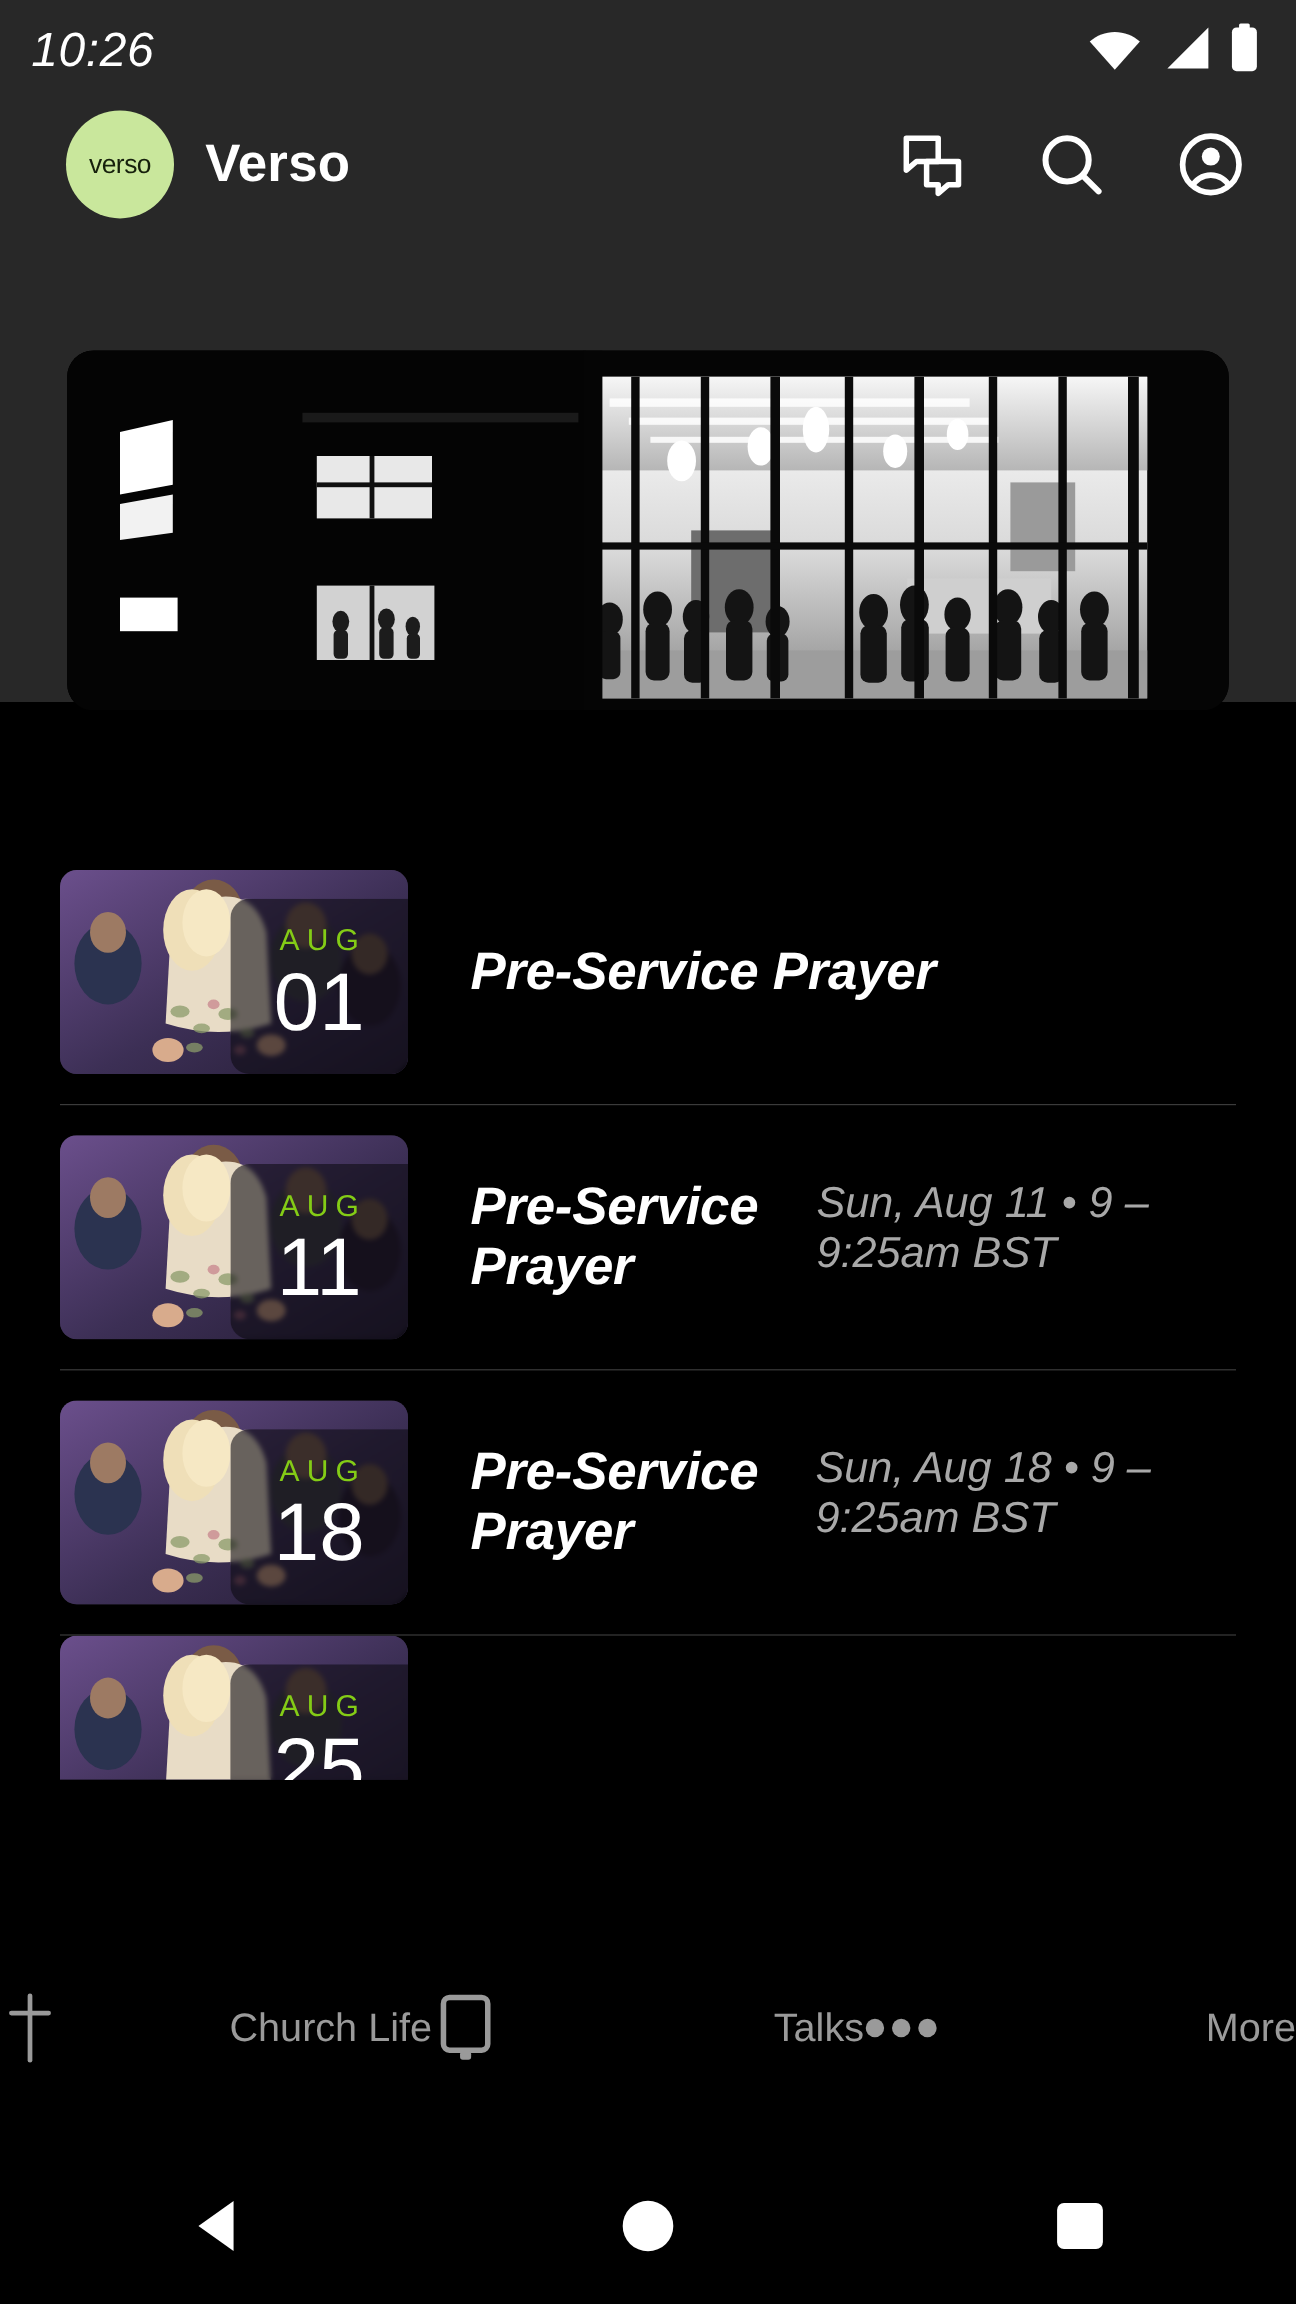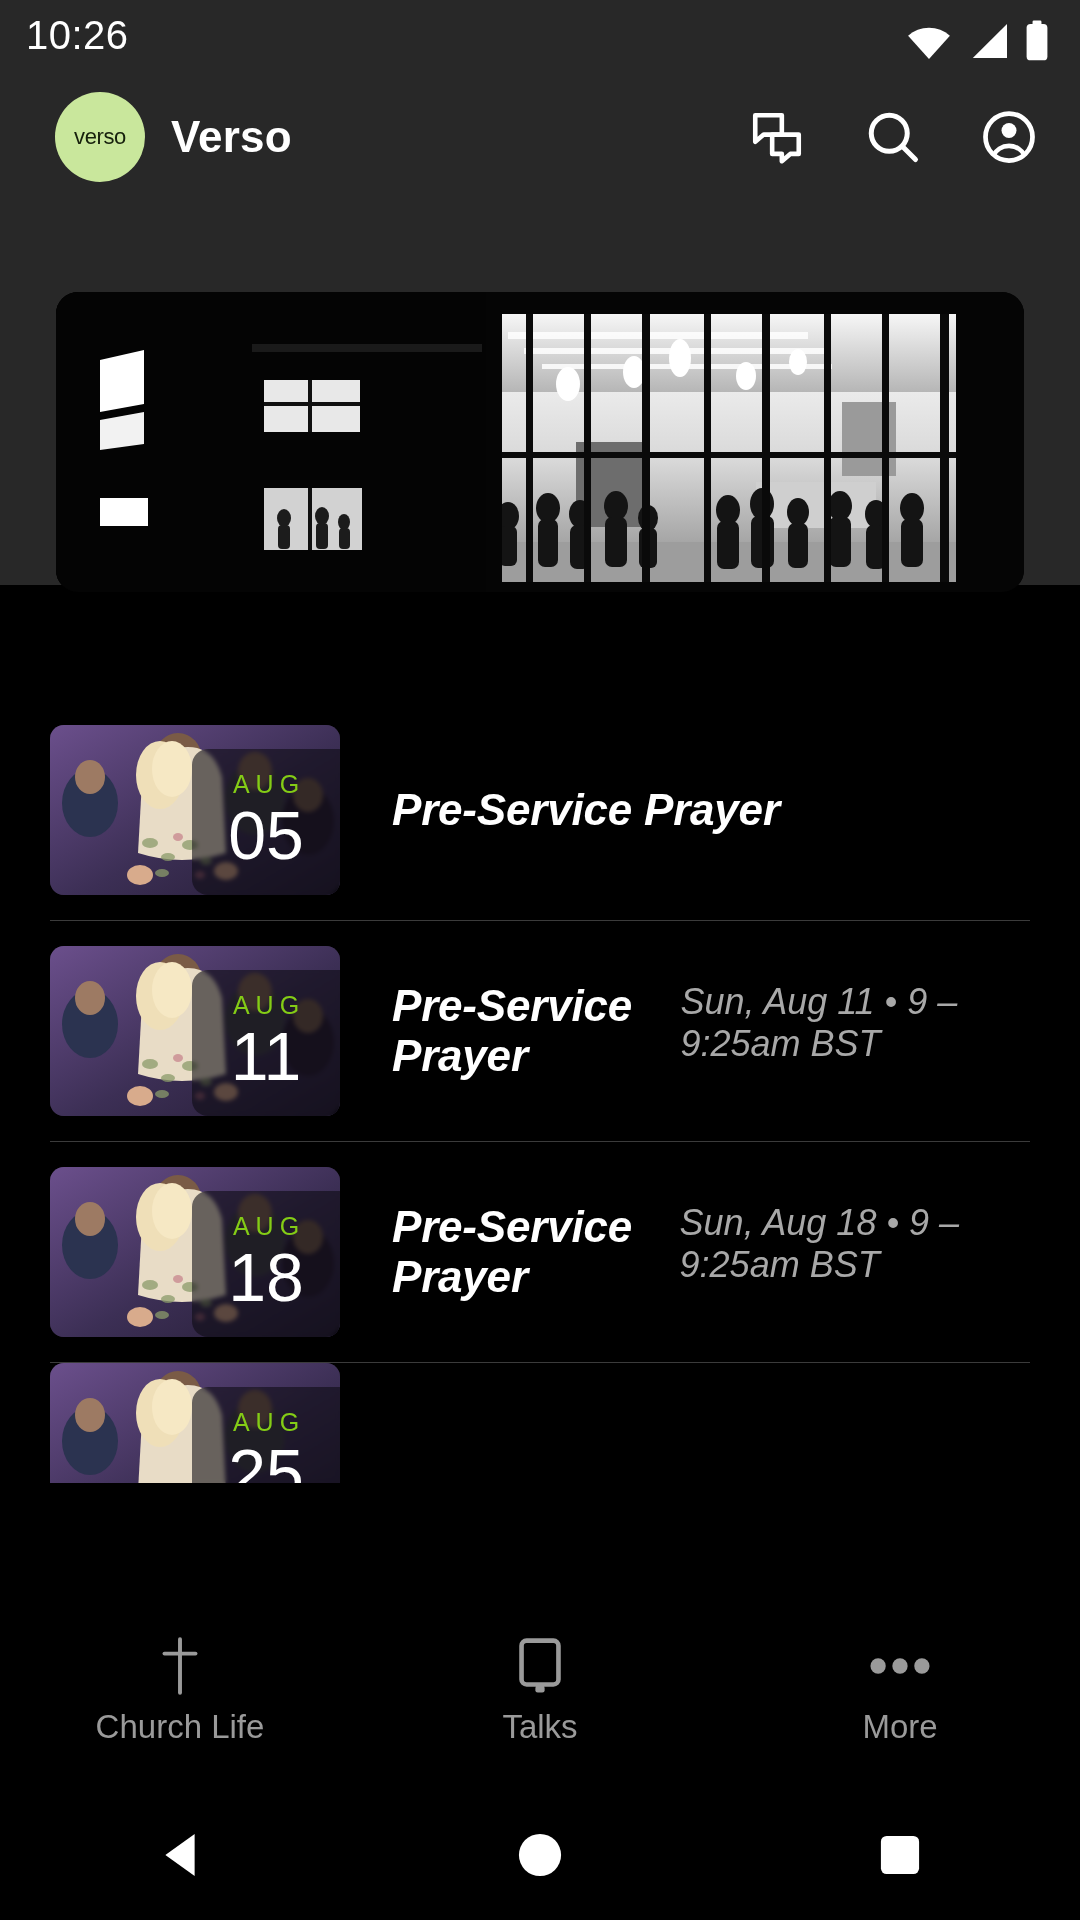--- a/index.html
+++ b/index.html
@@ -13,22 +13,23 @@
 
   
   .header-band {
     position:absolute; left:0; top:0; width:1080px; height:585px;
     background:#282828;
   }
 
   
   .status-bar {
     position:absolute; left:0; top:0; width:1080px; height:72px;
-    display:flex; justify-content:space-between;
+    display:flex; align-items:center; justify-content:space-between;
     padding:13px 30px 0 26px;
+    font-style:italic;
   }
   .status-clock { color:#fff; font-size:40px; font-weight:400; letter-spacing:0.5px; }
   .status-icons { display:flex; align-items:center; gap:14px; }
 
   
   .app-bar {
     position:absolute; left:0; top:84px; width:1080px; height:105px;
     display:flex; align-items:center; padding:0 40px 0 55px;
   }
   .brand { display:flex; align-items:center; gap:26px; }
@@ -82,21 +83,21 @@
 
   
   .event-row.partial { height:120px; overflow:hidden; align-items:flex-start; }
 
   
   .tab-bar {
     position:absolute; left:0; bottom:130px; width:1080px; height:200px;
     background:#000; display:flex; align-items:center;
   }
   .tab {
-    flex:1; display:flex; flex-direction:column; align-items:center; justify-content:flex-end; gap:10px;
+    flex:1; display:flex; flex-direction:row; align-items:center; justify-content:space-between; gap:10px;
   }
   .tab-icon { height:64px; display:flex; align-items:center; justify-content:center; }
   .tab-label { font-size:33px; color:#9a9a9a; font-weight:400; }
   .tab.active .tab-label { color:#fff; font-weight:700; }
 
   
   .nav-bar {
     position:absolute; left:0; bottom:0; width:1080px; height:130px;
     background:#000; display:flex; align-items:center; justify-content:space-around;
   }
@@ -302,21 +303,21 @@
             <g fill="#c0707f" opacity="0.6">
               <ellipse cx="128" cy="112" rx="5" ry="4"></ellipse>
                 <ellipse cx="150" cy="150" rx="5" ry="4"></ellipse>
             </g>
             <ellipse cx="90" cy="150" rx="13" ry="10" fill="#d8ab8c"></ellipse>
             <ellipse cx="176" cy="146" rx="12" ry="9" fill="#c89b7e"></ellipse>
           </svg>
         </div>
         <div class="date-badge">
           <div class="mon">AUG</div>
-          <div class="day">05</div>
+          <div class="day">01</div>
         </div>
       </div>
       <div class="event-info">
         <div class="event-title">Pre-Service Prayer</div>
       </div>
     </div>
     <div class="divider"></div>
 
     <div class="event-row">
       <div class="event-thumb">

